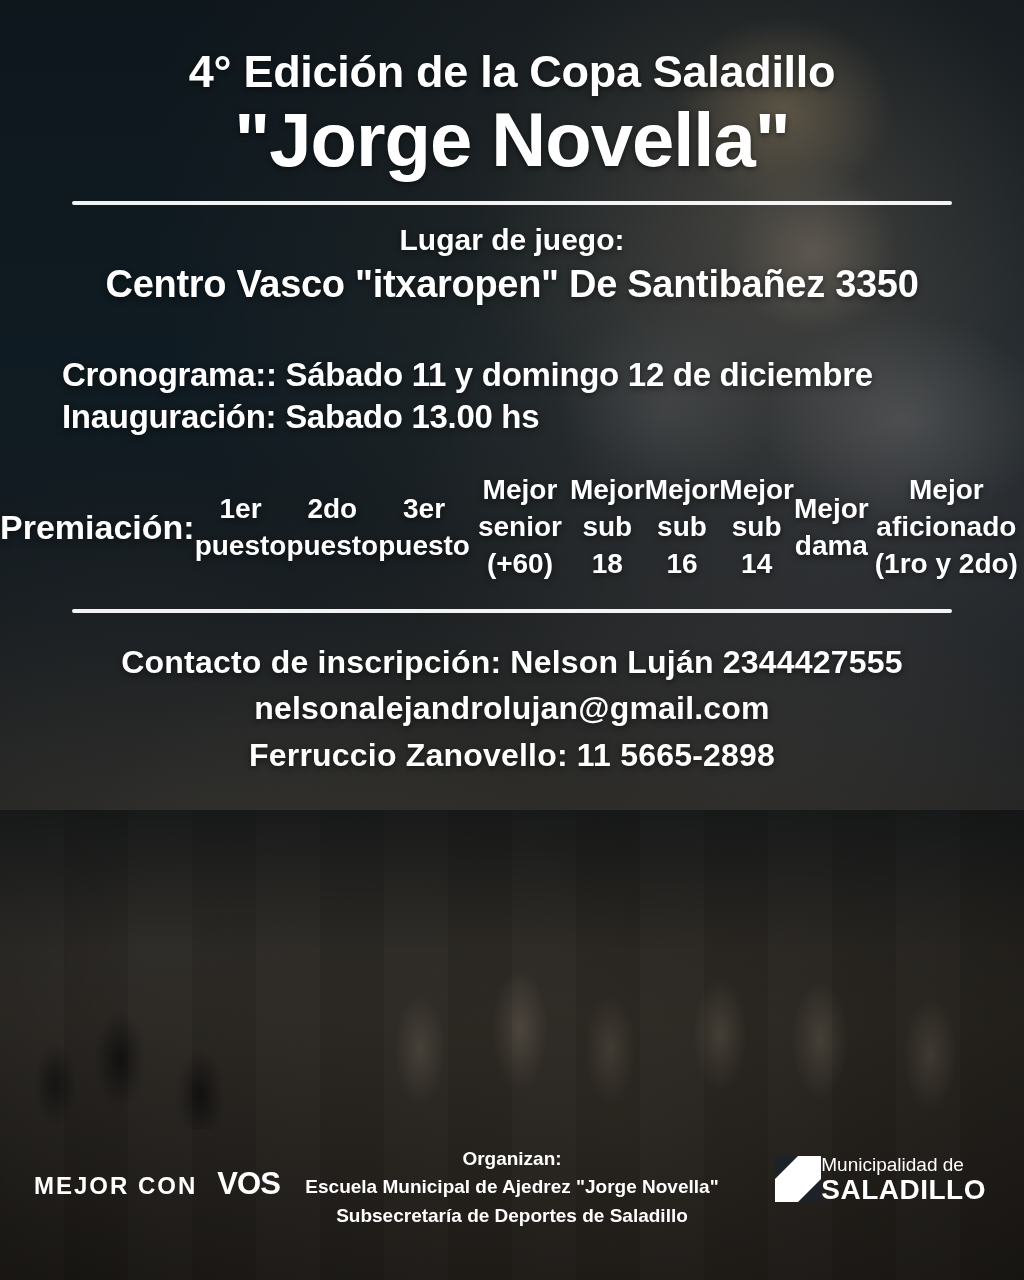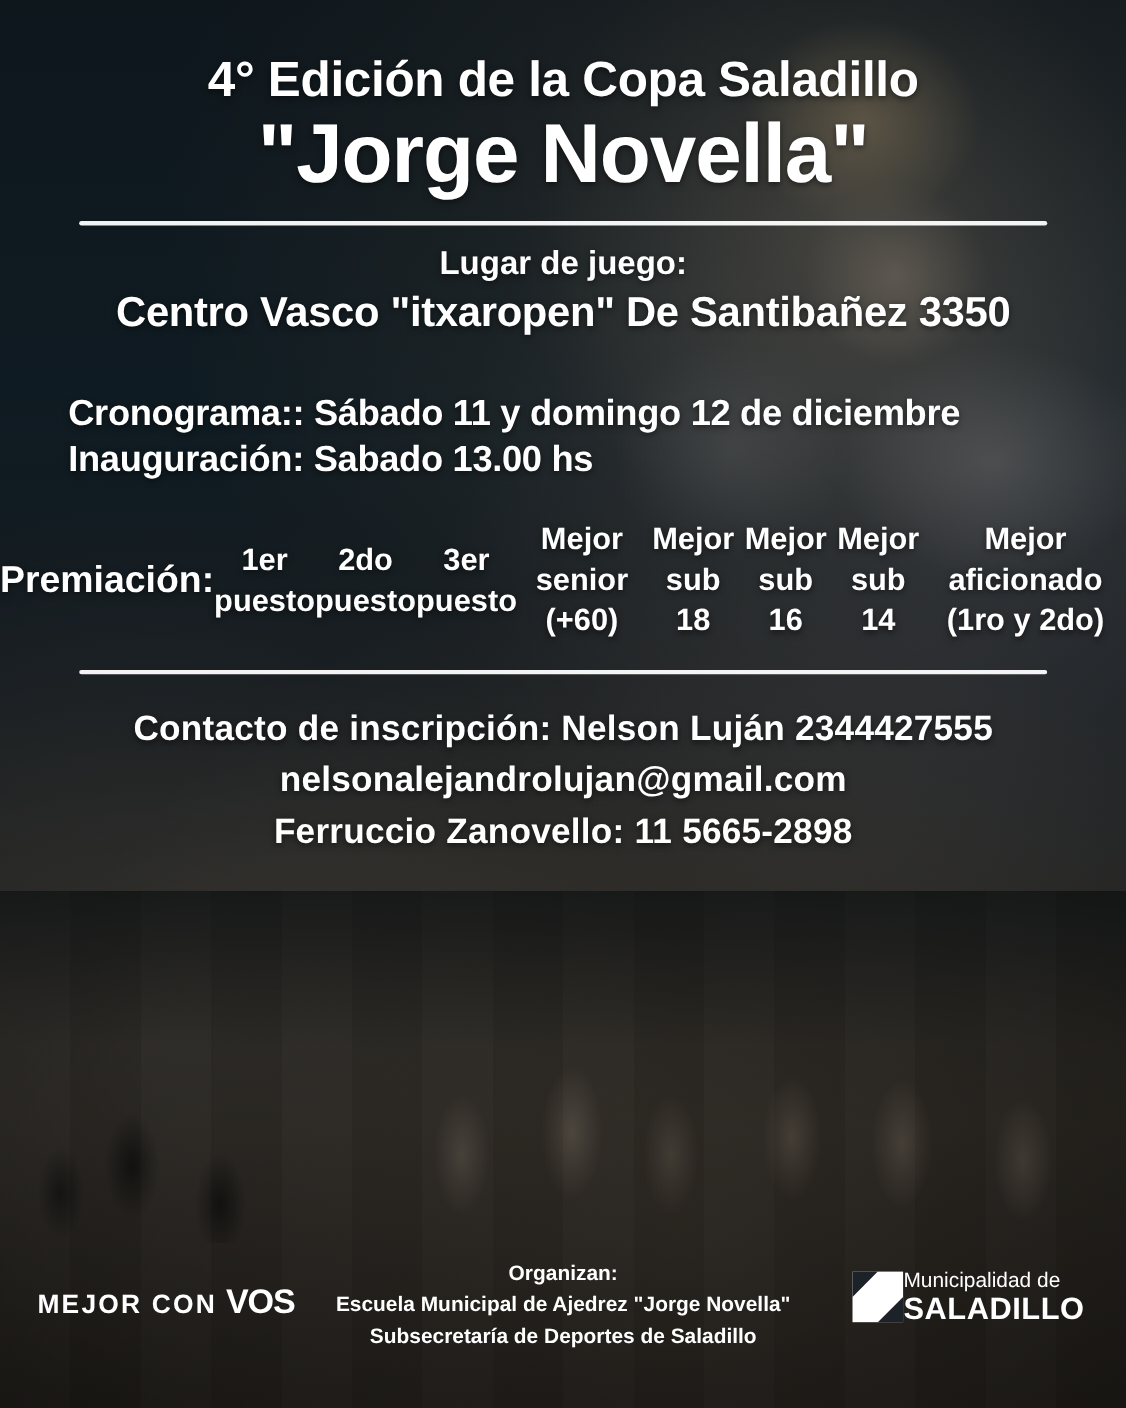--- a/index.html
+++ b/index.html
@@ -197,21 +197,21 @@
 
   .logo-left {
     position: absolute;
     left: 34px;
     bottom: 44px;
     font-size: 27px;
     font-weight: bold;
     letter-spacing: 1px;
     display: flex;
     align-items: baseline;
-    gap: 8px;
+    gap: 20px;
   }
   .logo-left .vos {
     font-size: 31px;
     letter-spacing: -1px;
   }
   .logo-left .mejor {
     font-size: 24px;
     letter-spacing: 2px;
   }
 
@@ -283,20 +283,21 @@
 
     <div class="prizes">
       <div class="prizes-title">Premiación:</div>
       <div class="prize-item">1er puesto</div>
       <div class="prize-item">2do puesto</div>
       <div class="prize-item">3er puesto</div>
       <div class="prize-item">Mejor senior (+60)</div>
       <div class="prize-item">Mejor sub 18</div>
       <div class="prize-item">Mejor sub 16</div>
       <div class="prize-item">Mejor sub 14</div>
+      <div class="prize-item">Mejor dama</div>
       <div class="prize-item">Mejor aficionado (1ro y 2do)</div>
     </div>
 
     <div style="height:26px"></div>
     <div class="rule bottom"></div>
 
     <div class="contact">
       <div>Contacto de inscripción: Nelson Luján 2344427555</div>
       <div>nelsonalejandrolujan@gmail.com</div>
       <div>Ferruccio Zanovello: 11 5665-2898</div>

